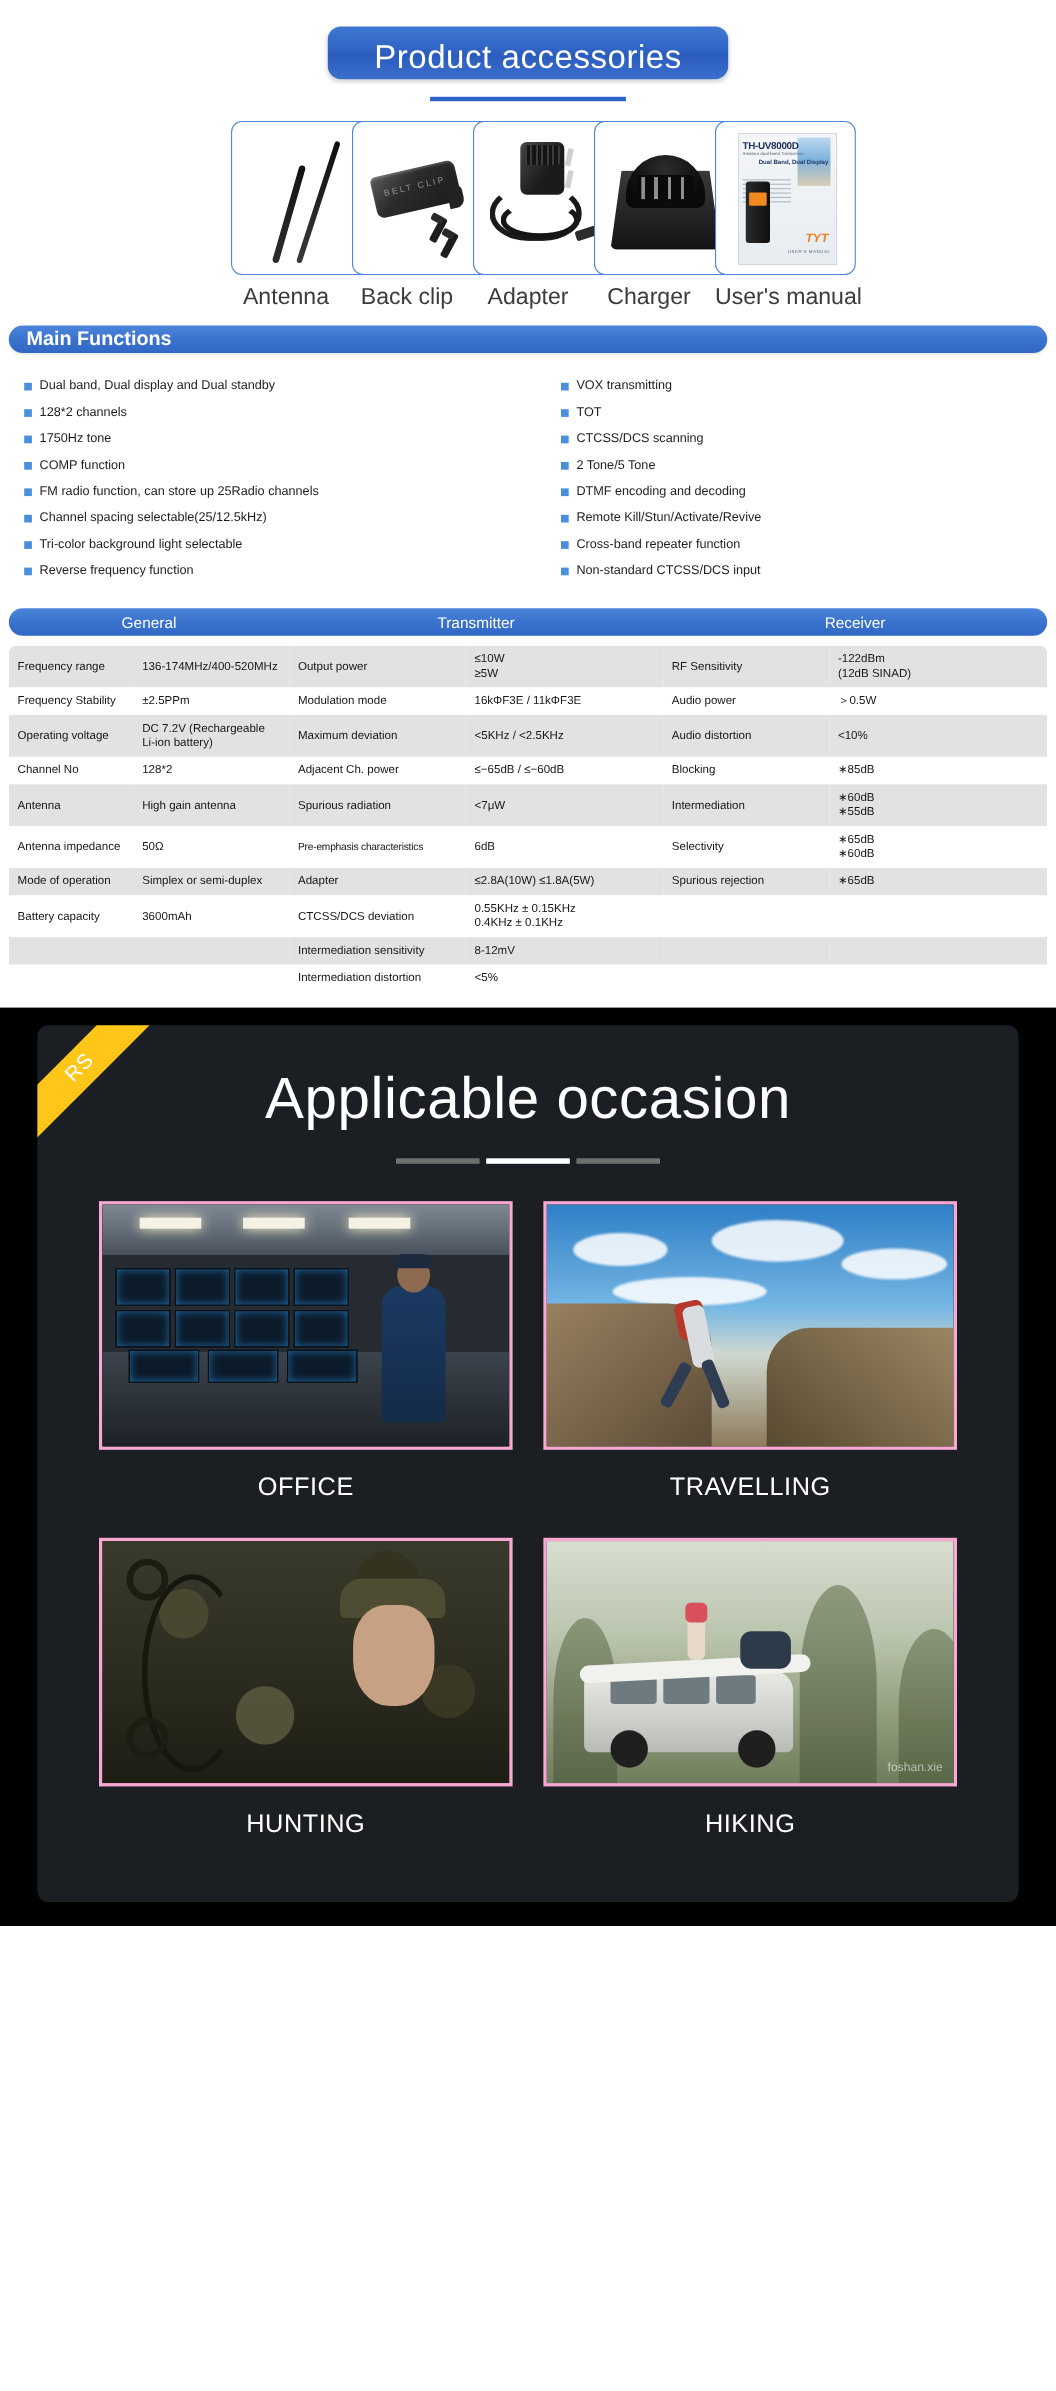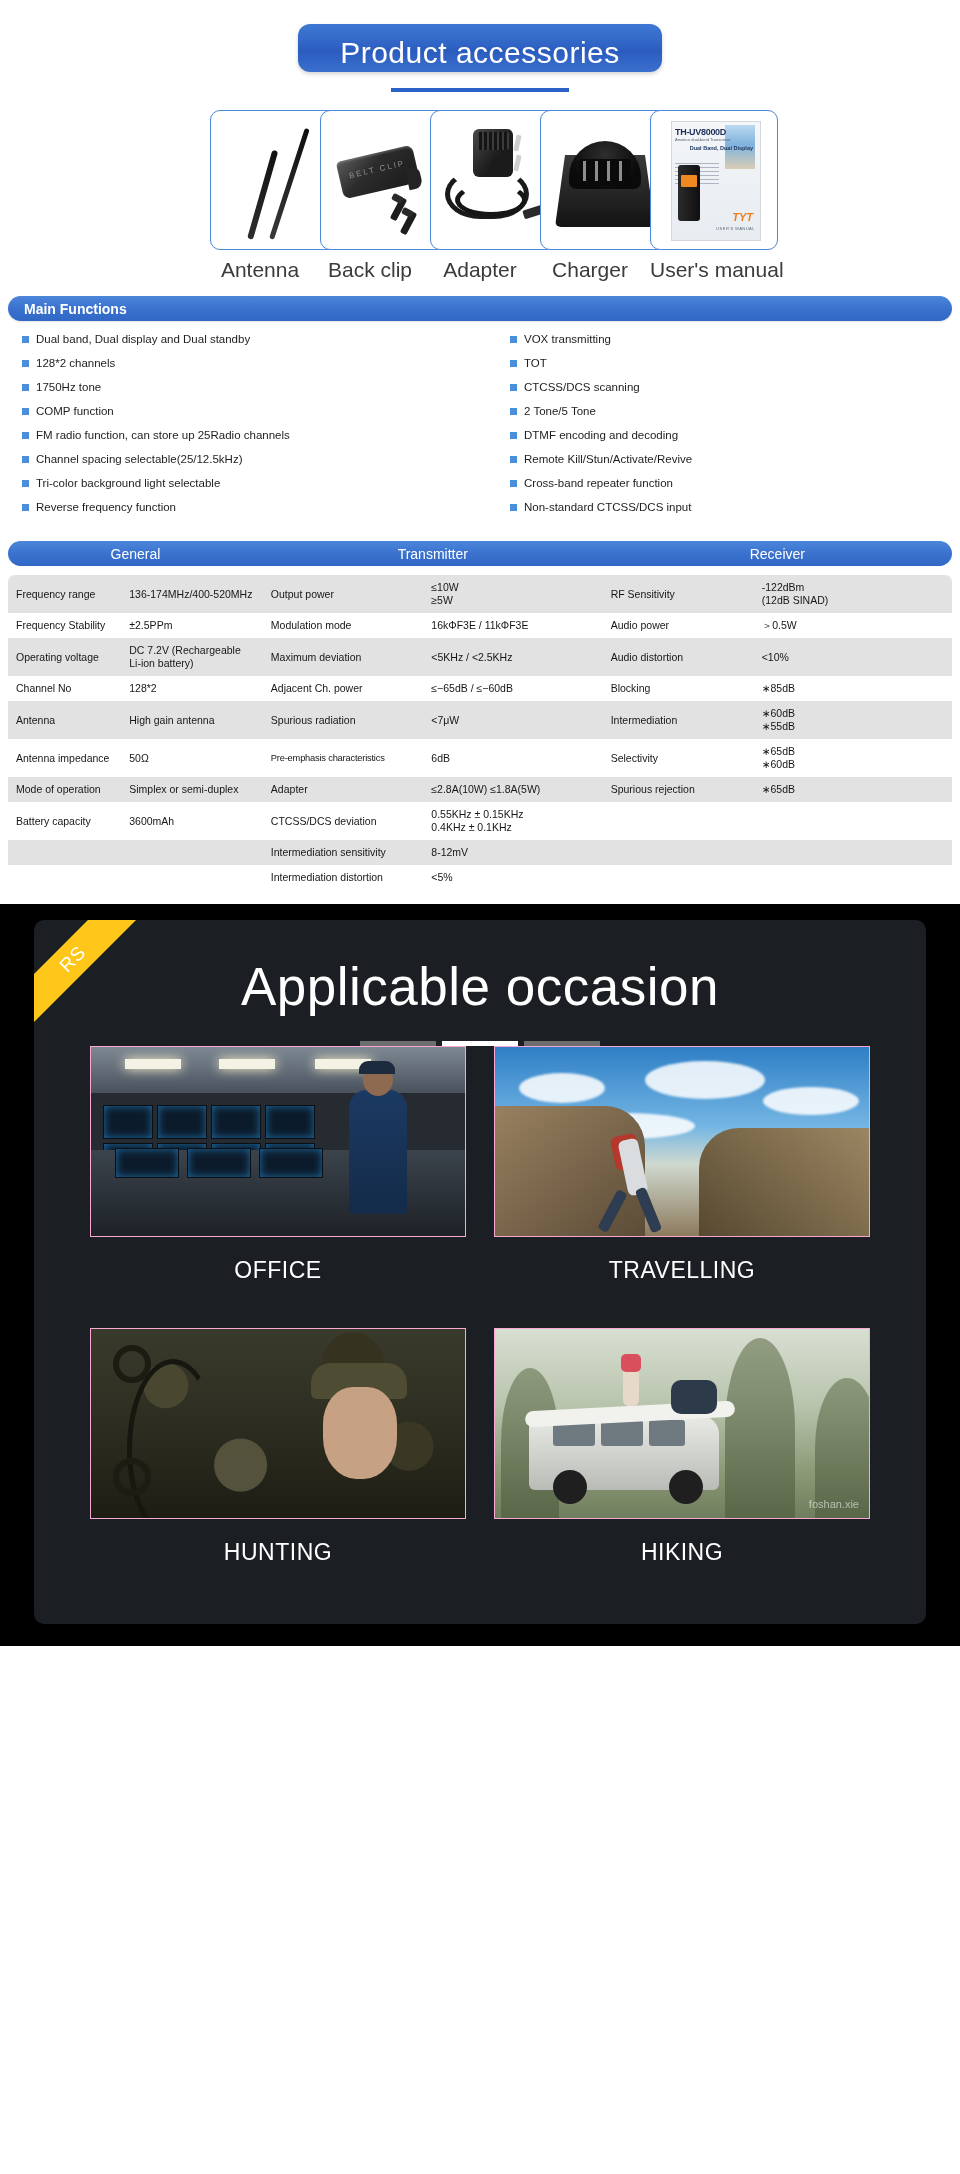--- a/index.html
+++ b/index.html
@@ -146,26 +146,26 @@
     position: absolute; left: 27px; bottom: 28px; width: 22px; height: 56px;
     background: linear-gradient(to right,#2b2b2b,#0f0f0f);
     border-radius: 3px;
   }
   .man-radio:after { content:""; position:absolute; left:3px; top:10px; width:16px; height:12px; background:#f0891f; border-radius:1px; }
   .man-logo { position: absolute; right: 24px; bottom: 26px; font-size: 11px; font-weight: bold; color: #ef7f1a; font-style: italic; }
   .man-logo-sub { position: absolute; right: 22px; bottom: 18px; font-size: 4px; color: #5b6672; letter-spacing: .5px; }
 
   
   .section-bar {
-    margin: 14px 8px 0 8px;
+    margin: 14px 8px 12px 8px;
     background: linear-gradient(to bottom,#4b86da 0%, #3a72ce 50%, #3168c6 100%);
     border-radius: 13px;
     height: 25px;
     display: flex; align-items: center;
-    color: #fff; font-weight: bold; font-size: 14px;
+    color: #fff; font-weight: bold; font-size: 18px;
     padding-left: 16px;
     box-shadow: 0 1px 2px rgba(0,0,0,.12);
   }
 
   .features {
     display: flex;
     padding: 12px 20px 8px 8px;
   }
   .feature-col { width: 50%; padding-left: 14px; }
   .feature-col.right { padding-left: 36px; }
@@ -249,27 +249,28 @@
     text-align: center; color: #ffffff;
     font-size: 53px; font-weight: 400; letter-spacing: .5px;
     margin-top: 10px;
   }
   .dash-row { display: flex; justify-content: center; gap: 6px; margin-top: 24px; }
   .dash { width: 76px; height: 5px; background: #6e6e6e; }
   .dash.active { background: #ffffff; }
 
   .photo-grid {
     display: grid; grid-template-columns: 1fr 1fr;
-    gap: 16px 28px;
+    gap: 5px 28px;
     padding: 0 56px;
+    margin-top: 34px;
   }
   .photo-cell { text-align: center; margin-bottom: 18px; }
   .photo-frame {
-    width: 100%; height: 191px;
-    border: 1px solid #f9a8d4;
+    width: 100%; height: 226px;
+    border: 3px solid #f9a8d4;
     position: relative; overflow: hidden;
     background: #333;
   }
   .photo-caption {
     color: #ffffff; font-size: 23px; letter-spacing: .5px;
     margin-top: 20px; margin-bottom: 10px;
   }
 
   
   .sc-office { position:absolute; inset:0; background: linear-gradient(to bottom,#2c3136 0%, #20262b 60%, #171b1f 100%); }

